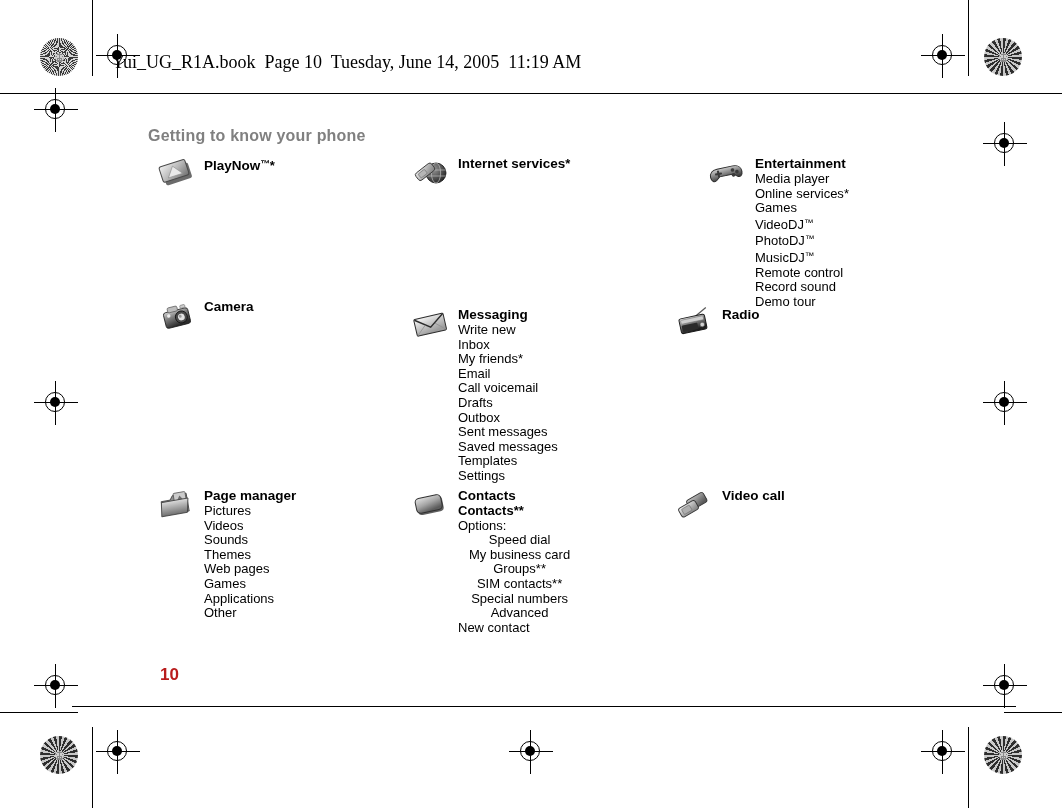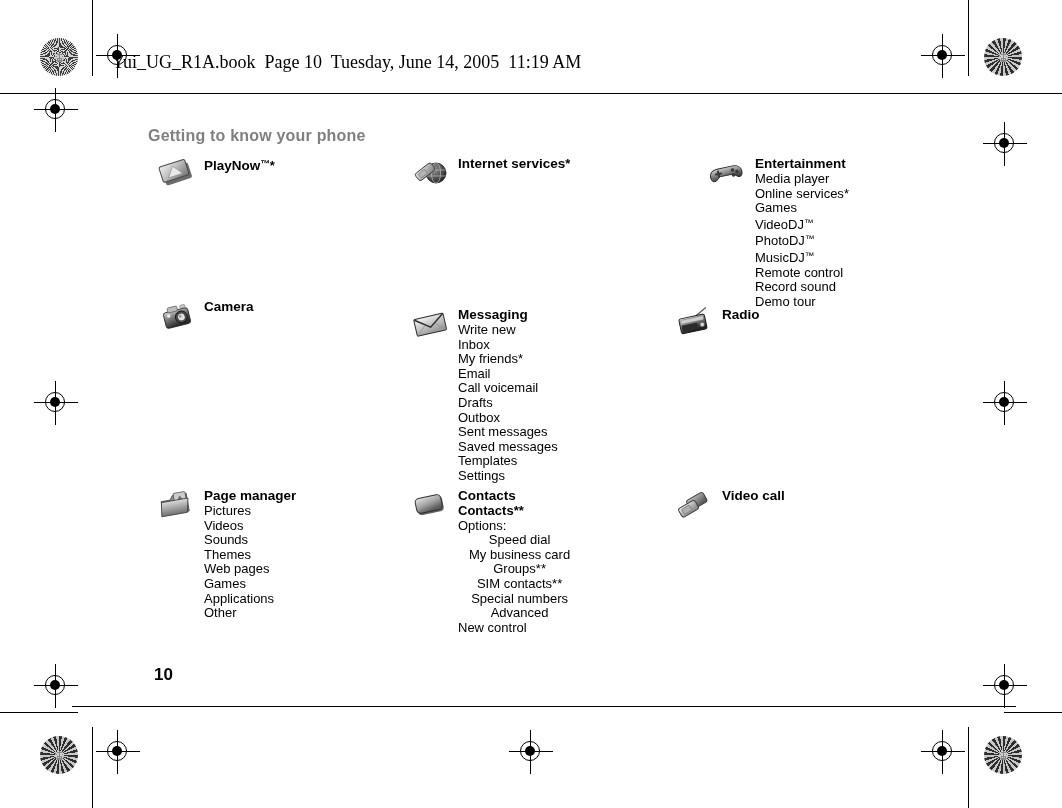--- a/index.html
+++ b/index.html
@@ -104,25 +104,25 @@
     left: 148px;
     top: 116px;
     font-size: 16px;
     font-weight: bold;
     color: #808080;
     letter-spacing: 0.2px;
   }
 
   .page-num {
     position: absolute;
-    left: 154px;
+    left: 160px;
     top: 665px;
     font-size: 17px;
     font-weight: bold;
-    color: #000000;
+    color: #b91c1c;
   }
 
   .rule-bottom {
     position: absolute;
     left: 72px;
     top: 706px;
     width: 944px;
     height: 1.3px;
     background: #000;
   }
@@ -404,21 +404,21 @@
   <div class="body">
     <div class="head">Contacts</div>
     <div class="sub bold">Contacts<span class="ast">*</span><span class="ast">*</span></div>
     <div class="sub">Options:</div>
     <div class="sub indent">Speed dial</div>
     <div class="sub indent">My business card</div>
     <div class="sub indent">Groups<span class="ast">*</span><span class="ast">*</span></div>
     <div class="sub indent">SIM contacts<span class="ast">*</span><span class="ast">*</span></div>
     <div class="sub indent">Special numbers</div>
     <div class="sub indent">Advanced</div>
-    <div class="sub">New control</div>
+    <div class="sub">New contact</div>
   </div>
 </div>
 
 <div class="entry" style="left:709px; top:155px;">
   <span class="ico">
     <svg width="38" height="34" viewBox="0 0 38 34">
       <defs>
         <linearGradient id="gPad" x1="0" y1="0" x2="0.2" y2="1">
           <stop offset="0" stop-color="#d8d8d8"></stop>
             <stop offset="0.5" stop-color="#8c8c8c"></stop>

